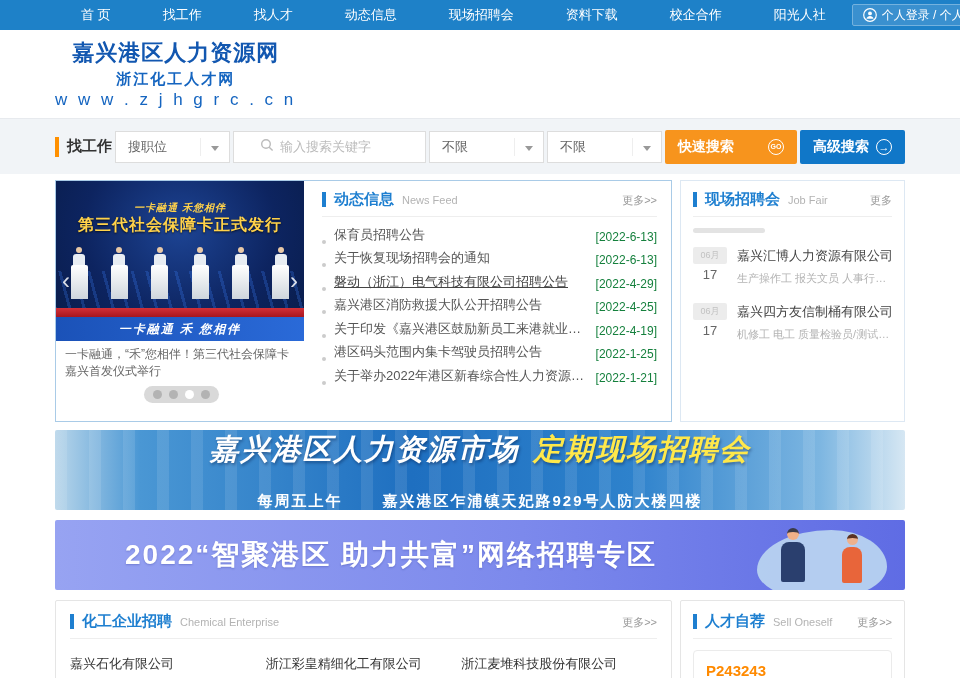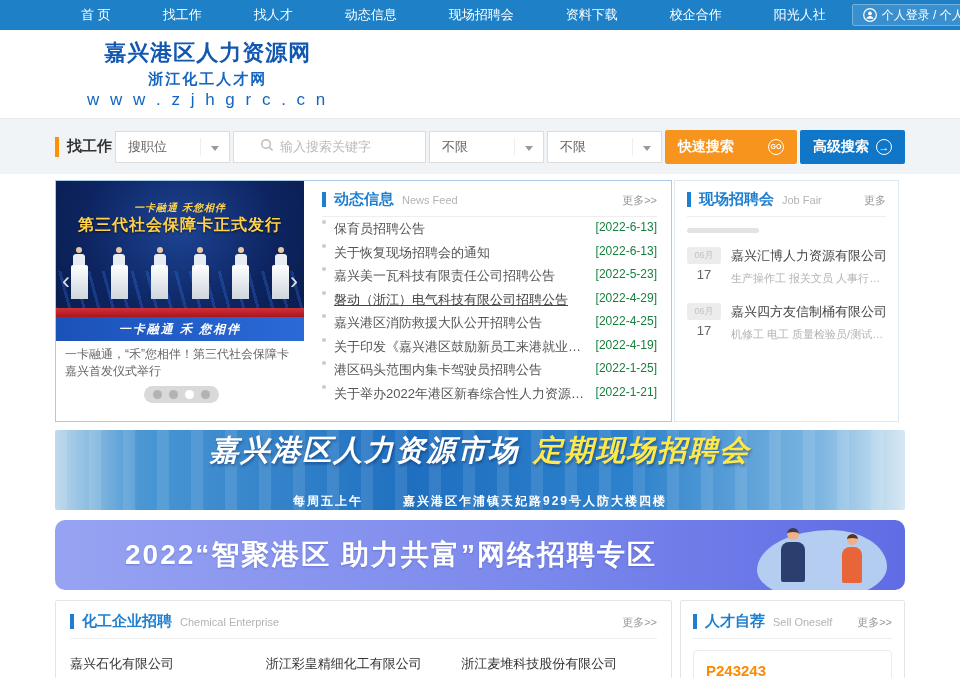--- a/index.html
+++ b/index.html
@@ -8,21 +8,21 @@
 
   
   .navbar { height:30px; background:#1e81c8; display:flex; align-items:center; padding:0 40px 0 55px; }
   .nav-item { color:#fff; font-size:13px; padding:0 26px; cursor:pointer; white-space:nowrap; }
   .nav-right { margin-left:auto; display:flex; gap:10px; }
   .nav-btn { background:#3a90cf; border:1px solid #74b2de; border-radius:2px; height:22px;
              display:flex; align-items:center; gap:5px; padding:0 10px; color:#fff; font-size:12px; cursor:pointer; white-space:nowrap; }
   .nav-btn svg { display:block; }
 
   
-  .header { height:88px; display:flex; align-items:center; padding-left:87px; background:#fff; }
+  .header { height:88px; display:flex; align-items:center; padding-left:55px; background:#fff; }
   .logo-block { text-align:center; }
   .logo-title { font-size:22px; font-weight:bold; color:#1257b0; letter-spacing:1px; }
   .logo-sub { font-size:15px; font-weight:bold; color:#1565c0; letter-spacing:2px; margin-top:2px; }
   .logo-url { font-size:17px; font-weight:normal; color:#1565c0; letter-spacing:3px; margin-top:1px; }
 
   
   .search-band { height:56px; background:#f1f4f7; border-top:1px solid #e7eaee; display:flex; align-items:center; padding:0 55px; justify-content:space-between; }
   .search-label { display:flex; align-items:center; gap:8px; font-size:15px; font-weight:bold; color:#333; }
   .accent-bar { width:4px; height:20px; background:#ff9000; }
   .sel { position:relative; width:115px; height:32px; background:#fff; border:1px solid #ddd; line-height:30px;
@@ -35,21 +35,21 @@
   .search-box input::placeholder { color:#bbb; }
   .btn { height:34px; border-radius:2px; display:flex; align-items:center; gap:7px; padding:0 13px;
          color:#fff; font-size:14px; font-weight:bold; cursor:pointer; }
   .btn-quick { background:#f7941d;gap:34px; }
   .btn-adv { background:#1077c8; }
   .btn-circle { width:16px; height:16px; border:1px solid #fff; border-radius:50%; display:flex;
                 align-items:center; justify-content:center; font-size:7px; font-weight:bold; }
   .btn-circle.arrow { font-size:11px; font-weight:normal; }
 
   
-  .main-row { margin:6px 55px 0; display:flex; gap:2px; height:242px; }
+  .main-row { margin:6px 55px 0; display:flex; gap:8px; height:242px; }
   .main-left { width:617px; border:1px solid #a9cbe7; background:#fff; display:flex; }
   .carousel { width:250px; display:flex; flex-direction:column; }
   .slide { width:248px; height:160px; position:relative; overflow:hidden;
            background:radial-gradient(ellipse at 50% 30%, #1d4494 0%, #0d2460 55%, #081b46 100%); }
   .slide::after { content:""; position:absolute; left:0; right:0; top:90px; height:46px;
            background:repeating-linear-gradient(75deg, rgba(60,130,255,.25) 0 3px, transparent 3px 14px); }
   .slide-tagline { position:absolute; top:20px; width:100%; text-align:center; color:#ffd24a;
            font-size:10px; font-style:italic; font-weight:bold; letter-spacing:1px; }
   .slide-title { position:absolute; top:34px; width:100%; text-align:center; color:#ffd24a; font-size:16px;
            font-weight:bold; letter-spacing:1px; text-shadow:0 1px 2px rgba(0,0,0,.7); }
@@ -71,21 +71,21 @@
 
   
   .sec-head { display:flex; align-items:baseline; gap:8px; padding-bottom:7px; border-bottom:1px solid #eee; }
   .sec-bar { width:4px; height:15px; background:#1e7fd0; align-self:center; }
   .sec-title { font-size:15px; color:#1e7fd0; font-weight:bold; }
   .sec-sub { font-size:11px; color:#b3b3b3; }
   .sec-more { margin-left:auto; font-size:11px; color:#999; cursor:pointer; }
 
   .news-col { flex:1; padding:9px 14px 0 16px; overflow:hidden; }
   .news-list { list-style:none; margin-top:3px; }
-  .news-row { display:flex; align-items:flex-start; height:23.5px; }
+  .news-row { display:flex; align-items:flex-end; height:23.5px; }
   .bullet { width:4px; height:4px; border-radius:50%; background:#ccc; margin-right:8px; flex:none; }
   .news-link { flex:1; font-size:13px; color:#555; white-space:nowrap; overflow:hidden; text-overflow:ellipsis; cursor:pointer; text-decoration:none; }
   .news-row.hovered .news-link { text-decoration:underline; color:#444; }
   .news-date { font-size:12px; color:#15803d; margin-left:10px; flex:none; }
 
   .main-right { width:225px; border:1px solid #dde8f3; background:#fff; padding:9px 12px 0; overflow:hidden; }
   .jf-scrollbar { width:72px; height:5px; background:#e3e3e3; border-radius:3px; margin:11px 0 14px; }
   .jf-item { display:flex; gap:10px; margin-bottom:17px; }
   .jf-date { width:34px; flex:none; }
   .jf-month { background:#ececec; color:#c2c2c2; font-size:9px; text-align:center; padding:2px 0; border-radius:2px; }
@@ -96,24 +96,24 @@
 
   
   .banner1 { margin:8px 55px 0; height:80px; position:relative; overflow:hidden; border-radius:2px;
      background:linear-gradient(90deg,#b9d6ea 0%,#4a97d4 10%,#1e6fc0 42%,#2e82cc 68%,#7db6e1 90%,#d6e7f3 100%);
      display:flex; flex-direction:column; align-items:center; justify-content:center; }
   .banner1::before { content:""; position:absolute; inset:0;
      background:repeating-linear-gradient(90deg, rgba(255,255,255,.10) 0 12px, transparent 12px 34px); }
   .b1-line1 { position:relative; font-size:29px; font-weight:bold; font-style:italic; letter-spacing:2px;
      color:#fff; text-shadow:1px 2px 3px rgba(0,20,60,.4); white-space:nowrap; }
   .b1-yellow { color:#ffe84a; margin-left:14px; }
-  .b1-line2 { position:relative; font-size:12px; font-weight:bold; color:#fff; letter-spacing:2px; margin-top:22px; white-space:nowrap; }
+  .b1-line2 { position:relative; font-size:15px; font-weight:bold; color:#fff; letter-spacing:2px; margin-top:22px; white-space:nowrap; }
   .b1-sched { margin-right:40px; }
 
-  .banner2 { margin:10px 55px 4px; height:70px; position:relative; overflow:hidden; border-radius:10px;
+  .banner2 { margin:10px 55px 4px; height:70px; position:relative; overflow:hidden; border-radius:2px;
      background:linear-gradient(90deg,#97a3f2 0%,#7c89ec 55%,#5f6ce4 100%);
      display:flex; align-items:center; padding-left:70px; }
   .b2-text { font-size:28px; font-weight:bold; color:#fff; letter-spacing:2px; white-space:nowrap;
      text-shadow:0 1px 2px rgba(40,50,140,.3); position:relative; z-index:2; }
   .b2-blob { position:absolute; right:18px; top:10px; width:130px; height:70px; background:#bcd7f1;
      border-radius:60% 45% 55% 50%/60% 55% 50% 45%; opacity:.9; }
   .b2-p1 { position:absolute; right:95px; top:8px; width:34px; height:62px; }
   .b2-p1 .ph { width:12px; height:12px; border-radius:50%; background:#f0b088; margin:0 auto; border-top:4px solid #3a3a48; }
   .b2-p1 .pb { width:24px; height:40px; background:#2a3f6e; border-radius:8px 8px 2px 2px; margin:2px auto 0; }
   .b2-p2 { position:absolute; right:38px; top:14px; width:30px; height:56px; }
@@ -265,25 +265,20 @@
         <li class="news-row">
             <span class="bullet"></span>
             <a class="news-link">保育员招聘公告</a>
             <span class="news-date">[2022-6-13]</span>
           </li>
         <li class="news-row">
             <span class="bullet"></span>
             <a class="news-link">关于恢复现场招聘会的通知</a>
             <span class="news-date">[2022-6-13]</span>
           </li>
-        <li class="news-row">
-            <span class="bullet"></span>
-            <a class="news-link">嘉兴美一瓦科技有限责任公司招聘公告</a>
-            <span class="news-date">[2022-5-23]</span>
-          </li>
         <li class="news-row hovered">
             <span class="bullet"></span>
             <a class="news-link">磐动（浙江）电气科技有限公司招聘公告</a>
             <span class="news-date">[2022-4-29]</span>
           </li>
         <li class="news-row">
             <span class="bullet"></span>
             <a class="news-link">嘉兴港区消防救援大队公开招聘公告</a>
             <span class="news-date">[2022-4-25]</span>
           </li>

